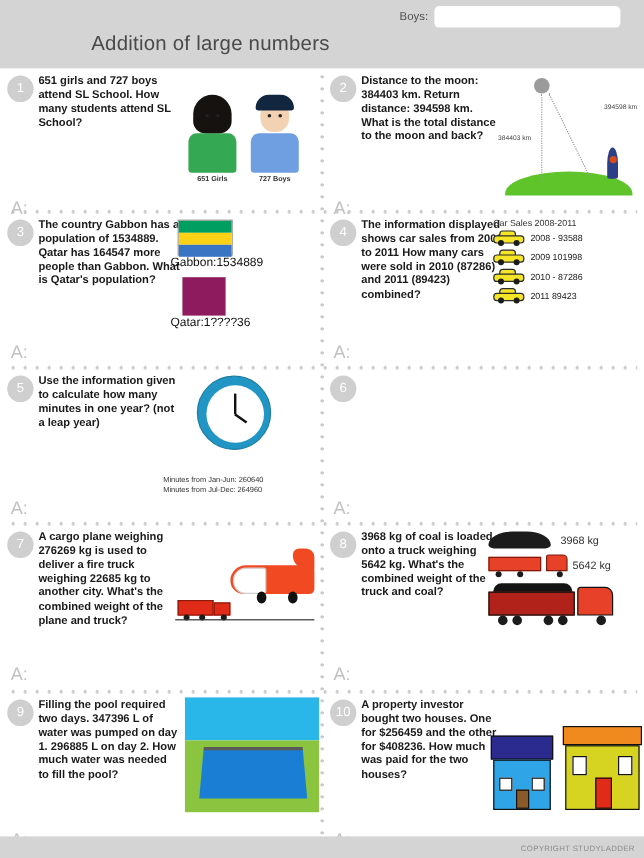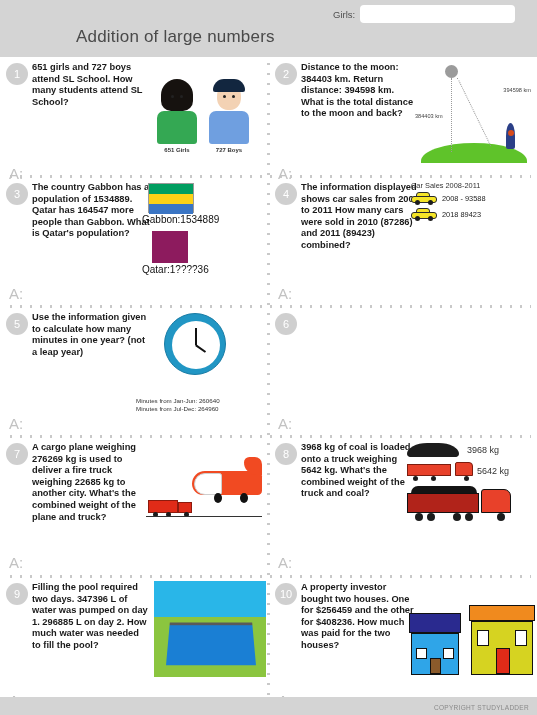--- a/index.html
+++ b/index.html
@@ -158,21 +158,21 @@
   .copyright { position: absolute; right: 8px; bottom: 4px; font-size: 6.5px; color: #8a8a8a; letter-spacing: .3px; }
 </style>
 </head>
 <body>
 
 <div class="page">
 
   <div class="header">
     <div class="worksheet-title">Addition of large numbers</div>
     <div class="name-row">
-      <span class="field-label">Girls:</span>
+      <span class="field-label">Boys:</span>
       <div class="field-box name-box"></div>
     </div>
   </div>
 
   <div class="grid">
 
     <div class="dot-v"></div>
     <div class="dot-h" style="top:118px"></div>
     <div class="dot-h" style="top:248px"></div>
     <div class="dot-h" style="top:378px"></div>
@@ -249,21 +249,39 @@
             </div>
           <span class="car-txt">2008 - 93588</span>
         </div>
         <div class="car-row">
           <div class="car">
               <div class="car-top"></div>
               <div class="car-body"></div>
               <div class="wheel" style="left:4px"></div>
               <div class="wheel" style="right:4px"></div>
             </div>
-          <span class="car-txt">2018   89423</span>
+          <span class="car-txt">2009   101998</span>
+        </div>
+        <div class="car-row">
+          <div class="car">
+              <div class="car-top"></div>
+              <div class="car-body"></div>
+              <div class="wheel" style="left:4px"></div>
+              <div class="wheel" style="right:4px"></div>
+            </div>
+          <span class="car-txt">2010 - 87286</span>
+        </div>
+        <div class="car-row">
+          <div class="car">
+              <div class="car-top"></div>
+              <div class="car-body"></div>
+              <div class="wheel" style="left:4px"></div>
+              <div class="wheel" style="right:4px"></div>
+            </div>
+          <span class="car-txt">2011   89423</span>
         </div>
       </div>
       <div class="answer">A:</div>
     </div>
 
     <div class="cell col-l row2">
       <div class="qnum">5</div>
       <div class="qtext">Use the information given to calculate how many minutes in one year? (not a leap year)</div>
       <div class="art" style="width:128px">
         <div class="clock">

